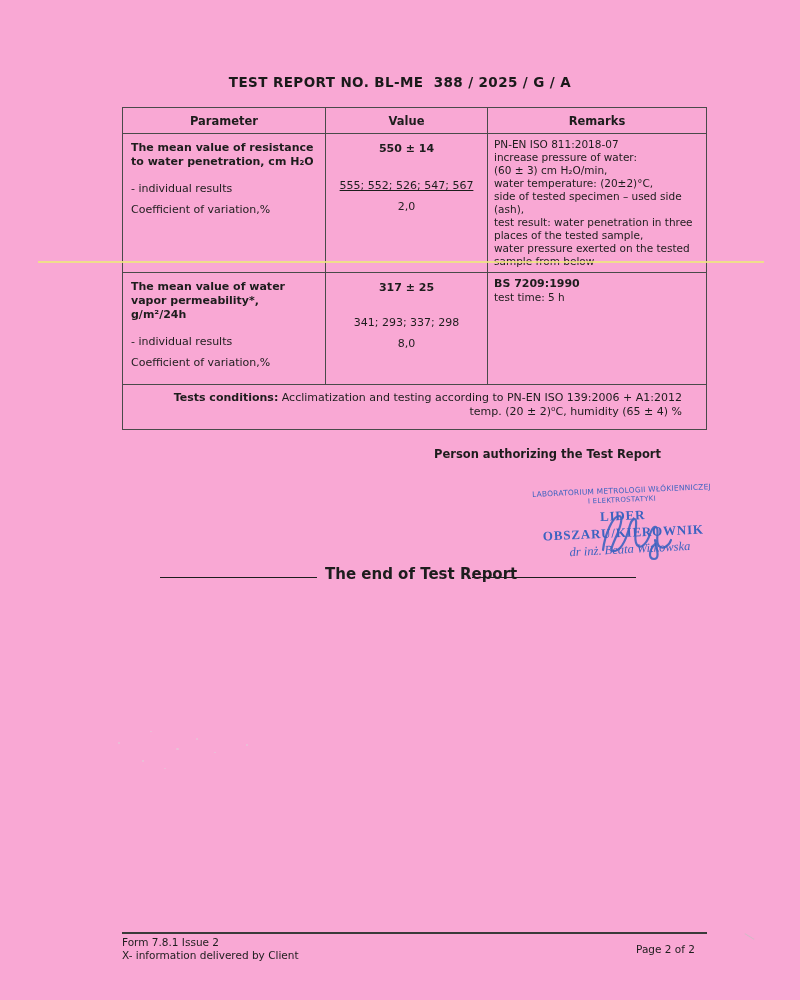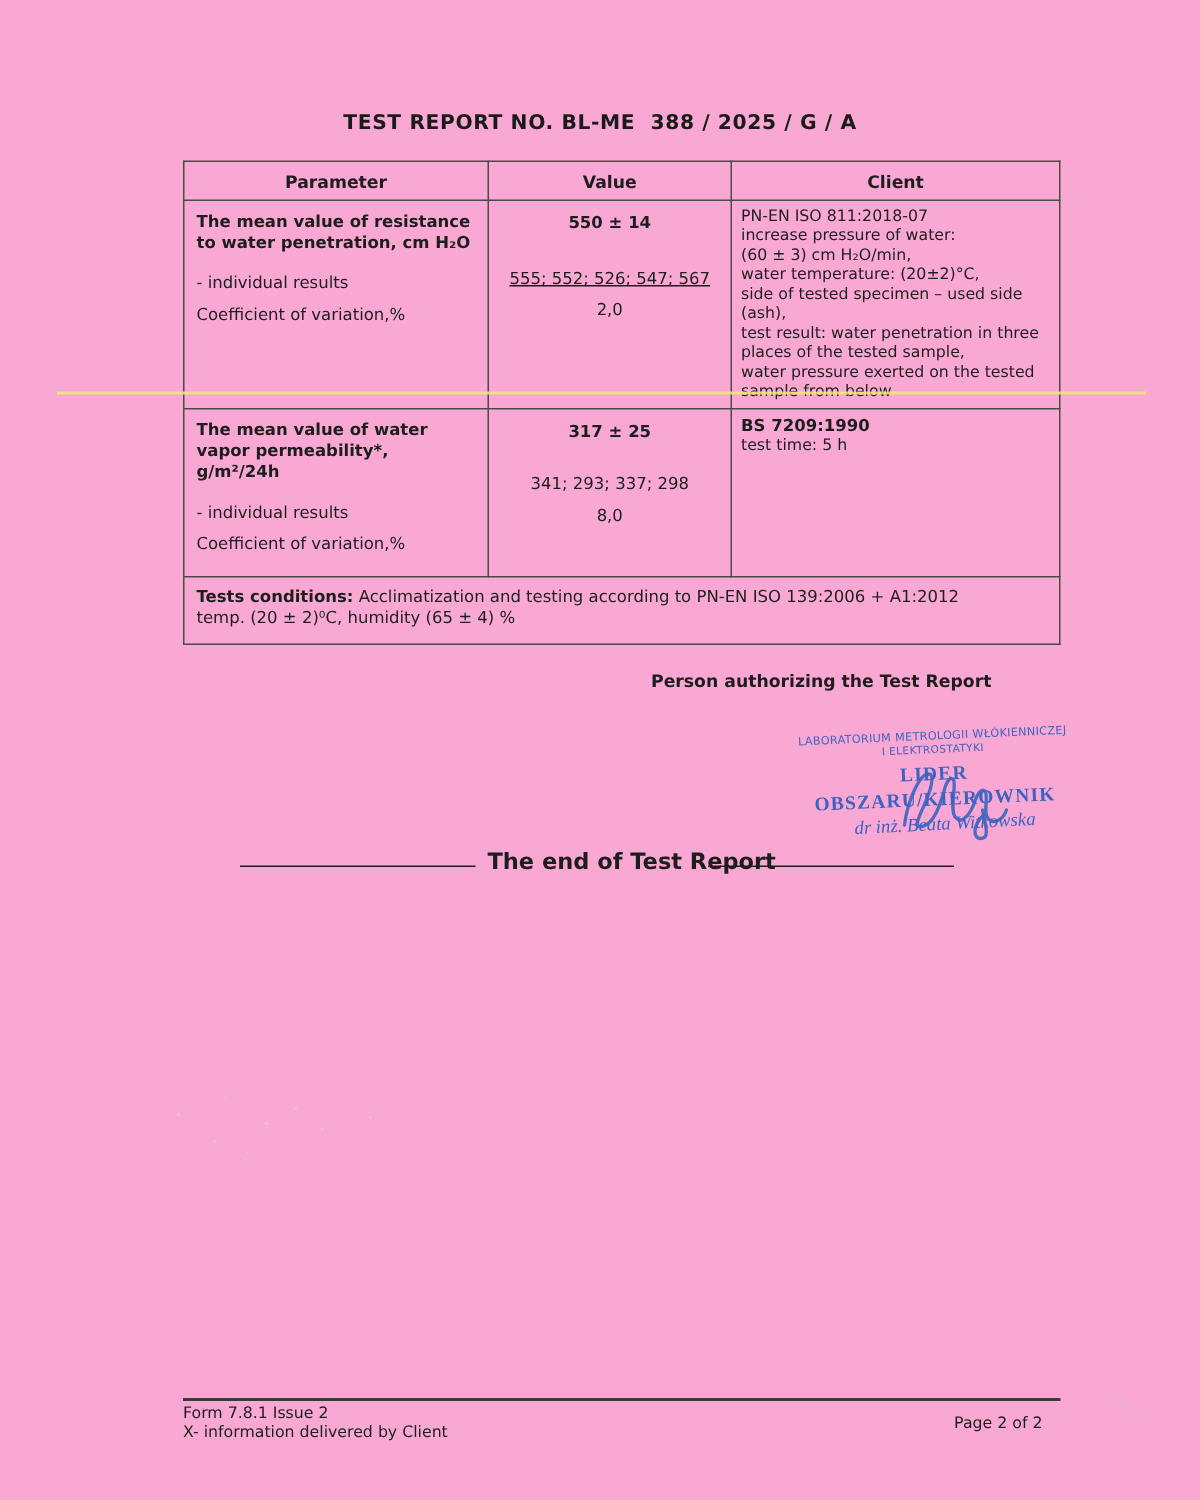--- a/index.html
+++ b/index.html
@@ -38,21 +38,21 @@
 
   .p-title { font-weight:bold; line-height:14px; margin-bottom:13px; }
   .p-line  { line-height:14px; margin-bottom:7px; }
   .v-mean  { font-weight:bold; line-height:14px; }
   .v-vals-1 { margin-top:23px; line-height:14px;text-decoration:underline; }
   .v-vals-2 { margin-top:21px; line-height:14px; }
   .v-cv    { margin-top:7px; line-height:14px; }
   .remarks-text { font-size:10.5px; line-height:13px; white-space:pre-line; }
   .remarks-std  { font-size:11px; font-weight:bold; line-height:14px; }
 
-  .cell-conditions { padding:6px 8px; height:45px; }
+  .cell-conditions { padding:6px 24px; height:45px;text-align:right; }
   .cond-label { font-weight:bold; }
   .cond-text  { white-space:pre-line; line-height:14px; }
 
   
   .scan-line {
     position:absolute; left:38px; top:261px; width:726px; height:1.5px;
     background:#efe87f; opacity:0.85; z-index:6; pointer-events:none;
   }
 
   
@@ -116,21 +116,21 @@
   <table class="report">
     <colgroup>
         <col style="width:203px">
         <col style="width:162px">
         <col style="width:219px">
       </colgroup>
     <tbody>
         <tr>
       <th>Parameter</th>
       <th>Value</th>
-      <th>Client</th>
+      <th>Remarks</th>
     </tr>
 
     <tr class="row-main-1">
       <td class="cell-param">
         <div class="p-title">The mean value of resistance to water penetration, cm H₂O</div>
         <div class="p-line">- individual results</div>
         <div class="p-line">Coefficient of variation,%</div>
       </td>
       <td class="cell-value">
         <div class="v-mean">550 ± 14</div>

